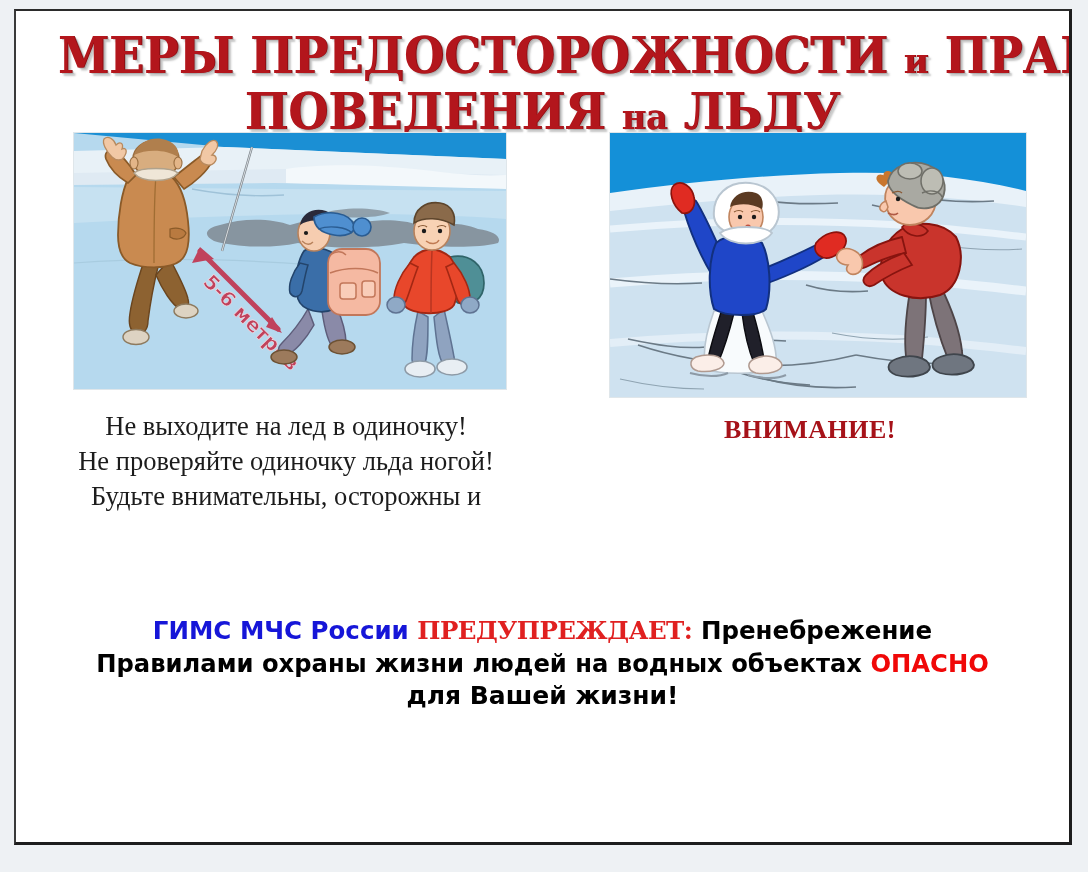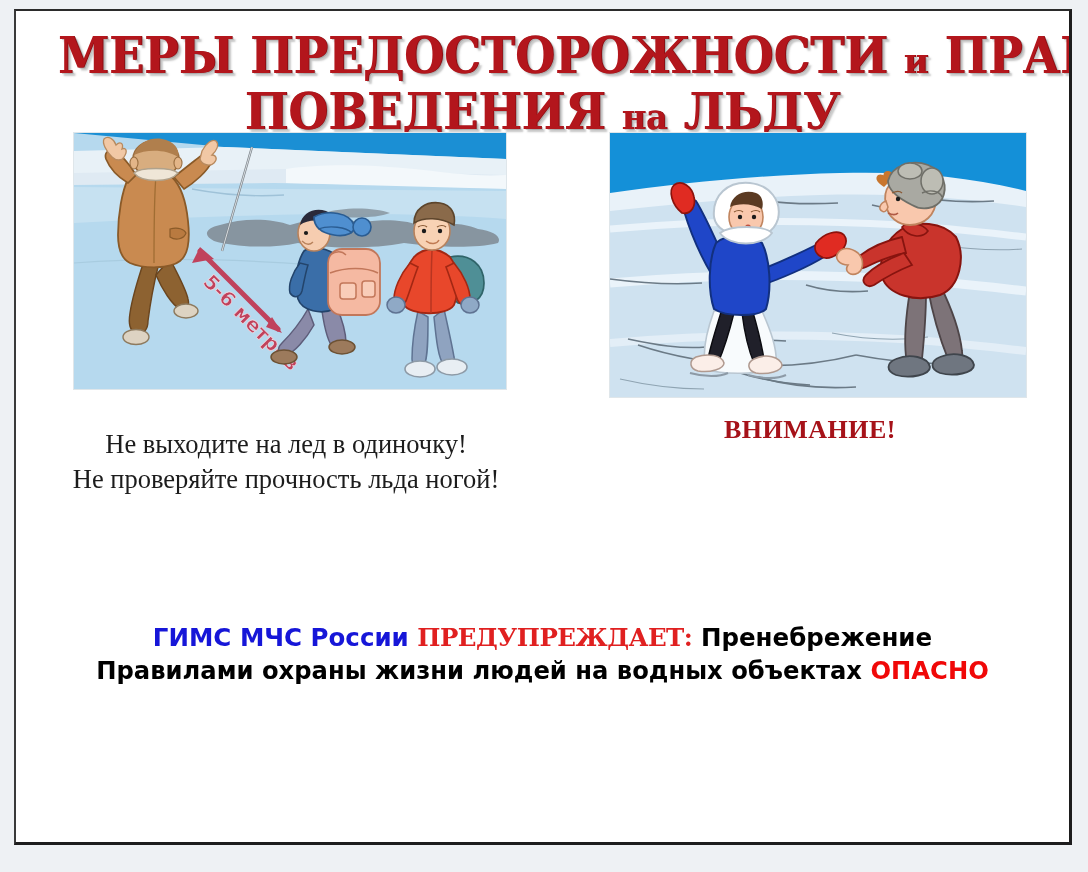--- a/index.html
+++ b/index.html
@@ -54,21 +54,21 @@
   #illus-right{
     position:absolute; left:594px; top:-4px;
     width:416px; height:264px;
     box-shadow:0 0 0 1px #dfe6ea;
   }
   #illus-left svg,#illus-right svg{display:block;width:100%;height:100%;}
 
   
   #captions{ position:relative; height:200px; }
   #cap-left{
-    position:absolute; left:10px; top:22px; width:520px;
+    position:absolute; left:10px; top:4px; width:520px;
     text-align:center;
     font-size:26.5px; line-height:1.32;
     color:#1c1c1c;
   }
   #cap-right{
     position:absolute; left:536px; top:8px; width:516px;
     text-align:center;
     font-size:26.5px; line-height:1.32;
     color:#1c1c1c;
   }
@@ -77,21 +77,21 @@
     color:#a61219;
     font-size:26px;
     letter-spacing:.5px;
     margin-bottom:7px;
   }
   .b{font-weight:bold;}
 
   
   #footer{
     position:relative;
-    margin-top:17px;
+    margin-top:10px;
     text-align:center;
     font-family:"DejaVu Sans", sans-serif;
     font-weight:bold;
     font-size:25px;
     line-height:1.30;
     color:#000;
   }
   #footer .blue{ color:#1616d8; }
   #footer .red-serif{
     color:#e02020;
@@ -389,32 +389,34 @@
           <path d="M278 80 C282 82 286 82 288 80" stroke="#b05a45" stroke-width="1.6" fill="none"></path>
         </g>
       </svg>
     </div>
   </div>
 
   <div id="captions">
 
     <div id="cap-left">
       <div>Не выходите на лед в одиночку!</div>
-      <div>Не проверяйте прочность льда ногой!</div>
+      <div>Не проверяйте одиночку льда ногой!</div>
+      <div>Будьте внимательны, осторожны и</div>
     </div>
 
     <div id="cap-right">
       <div id="attention-head">ВНИМАНИЕ!</div>
     </div>
   </div>
 
   <div id="footer">
     <div id="footer-l1">
       <span class="blue">ГИМС МЧС России</span>
       <span class="red-serif">ПРЕДУПРЕЖДАЕТ:</span>
       <span>Пренебрежение</span>
     </div>
     <div id="footer-l2">
       <span>Правилами охраны жизни людей на водных объектах </span><span class="red">ОПАСНО</span>
     </div>
+    <div id="footer-l3">для Вашей жизни!</div>
   </div>
 
 </div>
 
 </body></html>

